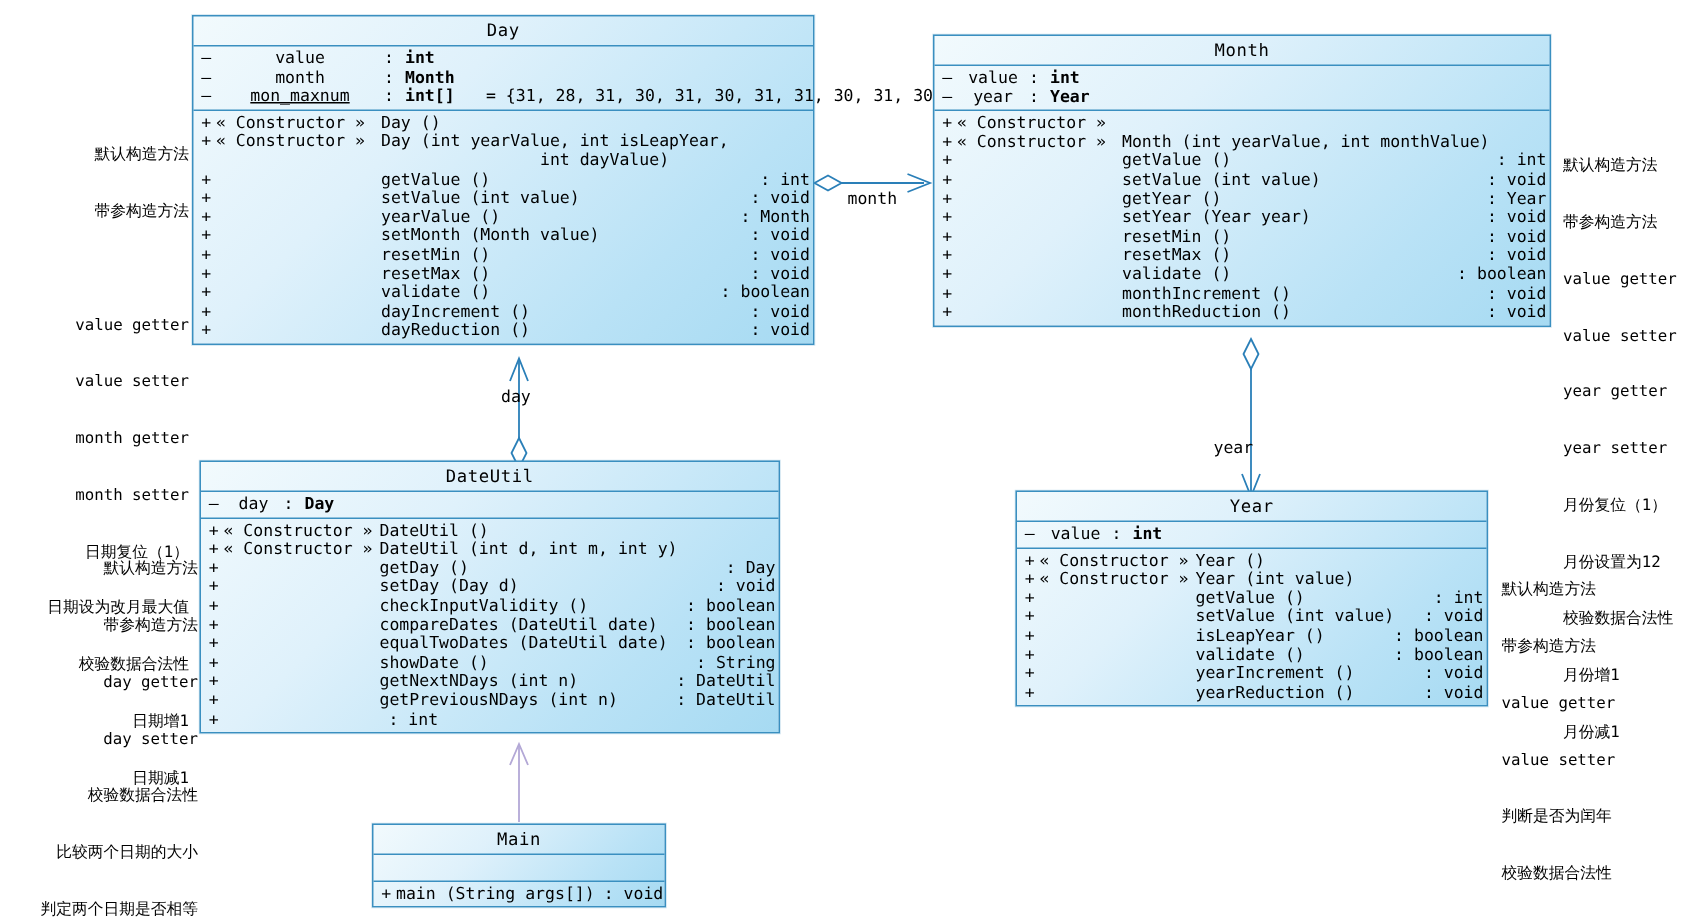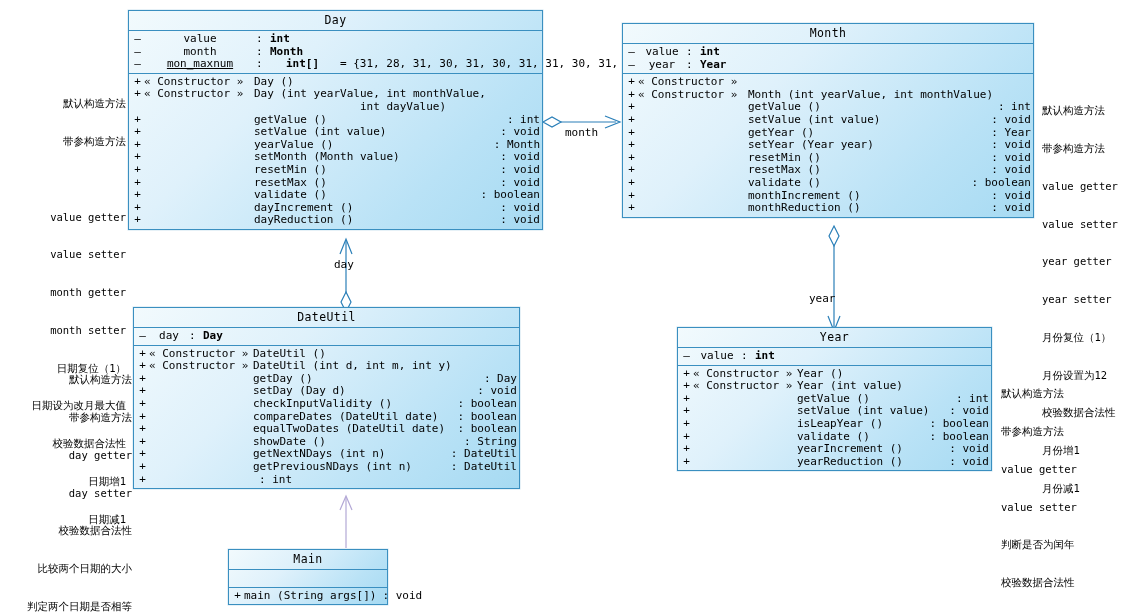--- a/index.html
+++ b/index.html
@@ -160,35 +160,35 @@
     <div class="uml-row">
       <span class="vis">–</span>
       <span class="attr-name" style="width:112px;">month</span>
       <span class="attr-sep" style="width:14px;">:</span>
       <span class="attr-type">Month</span>
     </div>
     <div class="uml-row">
       <span class="vis">–</span>
       <span class="attr-name" style="width:112px;text-decoration:underline;">mon_maxnum</span>
       <span class="attr-sep" style="width:14px;">:</span>
-      <span class="attr-type" style="width:46px;margin-left:16px;">int[]</span>
+      <span class="attr-type" style="width:46px;">int[]</span>
       <span class="attr-default">= {31, 28, 31, 30, 31, 30, 31, 31, 30, 31, 30, 31}</span>
     </div>
   </div>
   <div class="uml-section last">
     <div class="uml-row">
       <span class="vis">+</span>
       <span class="stereo">« Constructor »</span>
       <span class="member-name">Day ()</span>
       <span class="member-type"></span>
     </div>
     <div class="uml-row">
       <span class="vis">+</span>
       <span class="stereo">« Constructor »</span>
-      <span class="member-name">Day (int yearValue, int monthValue,
+      <span class="member-name">Day (int yearValue, int isLeapYear,
                 int dayValue)</span>
       <span class="member-type"></span>
     </div>
     <div class="uml-row">
       <span class="vis">+</span>
       <span class="stereo"></span>
       <span class="member-name">getValue ()</span>
       <span class="member-type">: int</span>
     </div>
     <div class="uml-row">
@@ -515,21 +515,21 @@
   <div>默认构造方法</div>
   <div>带参构造方法</div>
   <div>value getter</div>
   <div>value setter</div>
   <div>判断是否为闰年</div>
   <div>校验数据合法性</div>
   <div>年份增1</div>
   
 </div>
 
-<div class="uml-class" style="left:228px; top:549px; width:160px;">
+<div class="uml-class" style="left:248px; top:549px; width:196px;">
   <div class="uml-title">Main</div>
   <div class="uml-section">
     <div class="uml-row">&nbsp;</div>
   </div>
   <div class="uml-section last">
     <div class="uml-row">
       <span class="vis">+</span>
       <span class="member-name">main (String args[])</span>
       <span class="member-type">: void</span>
     </div>

